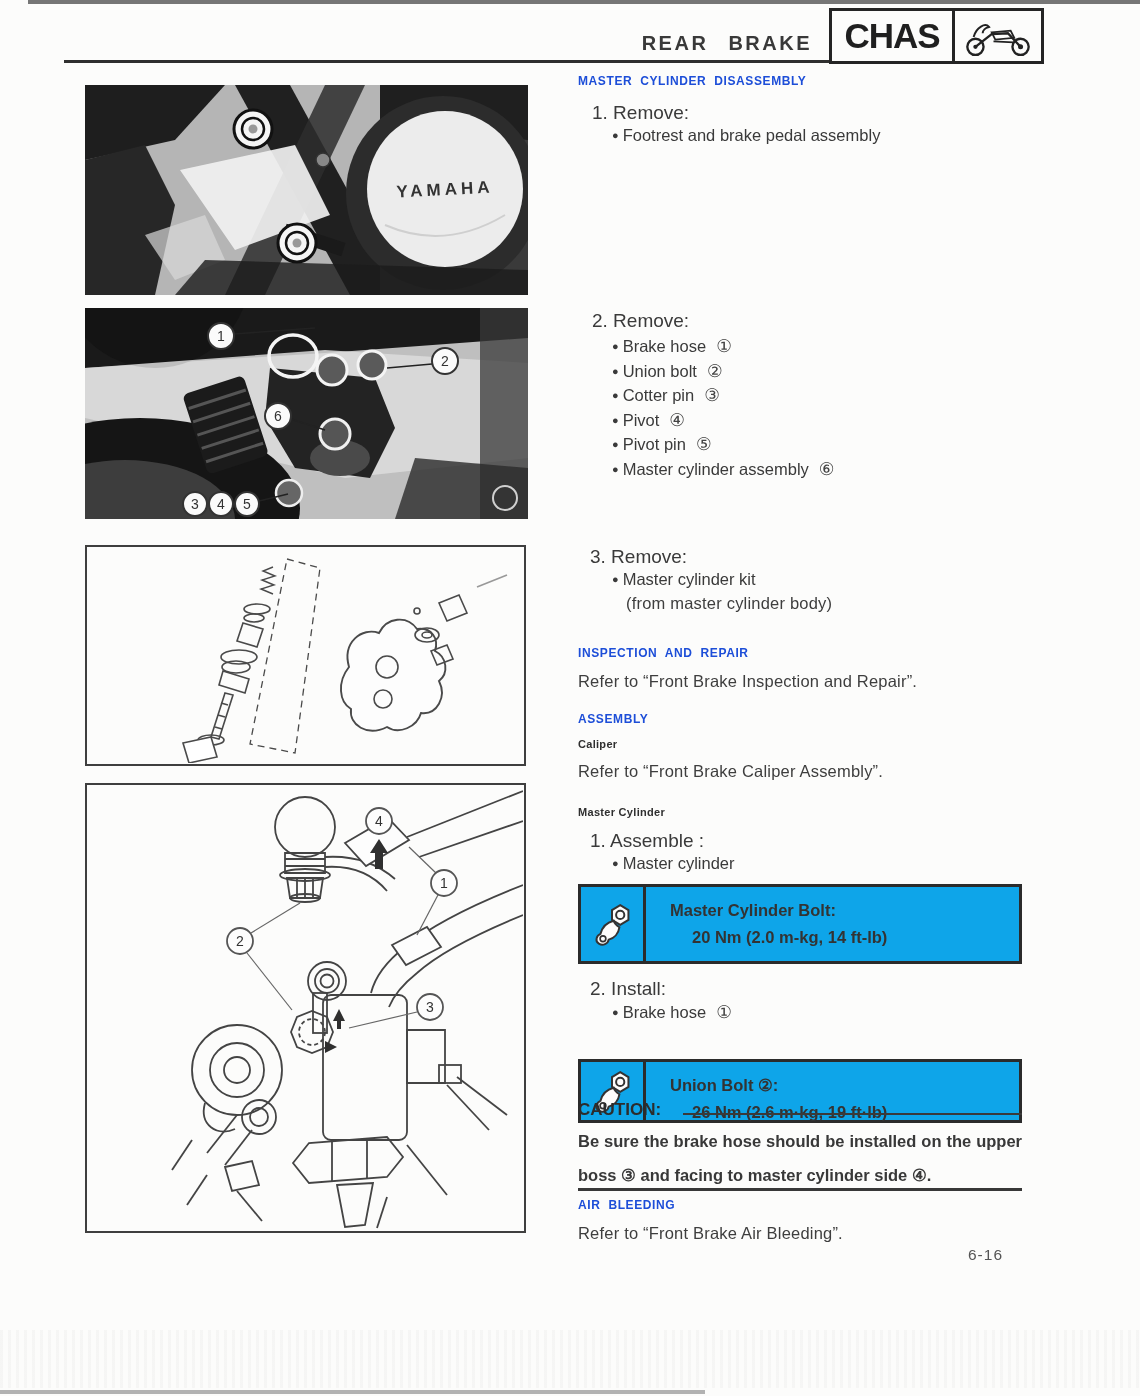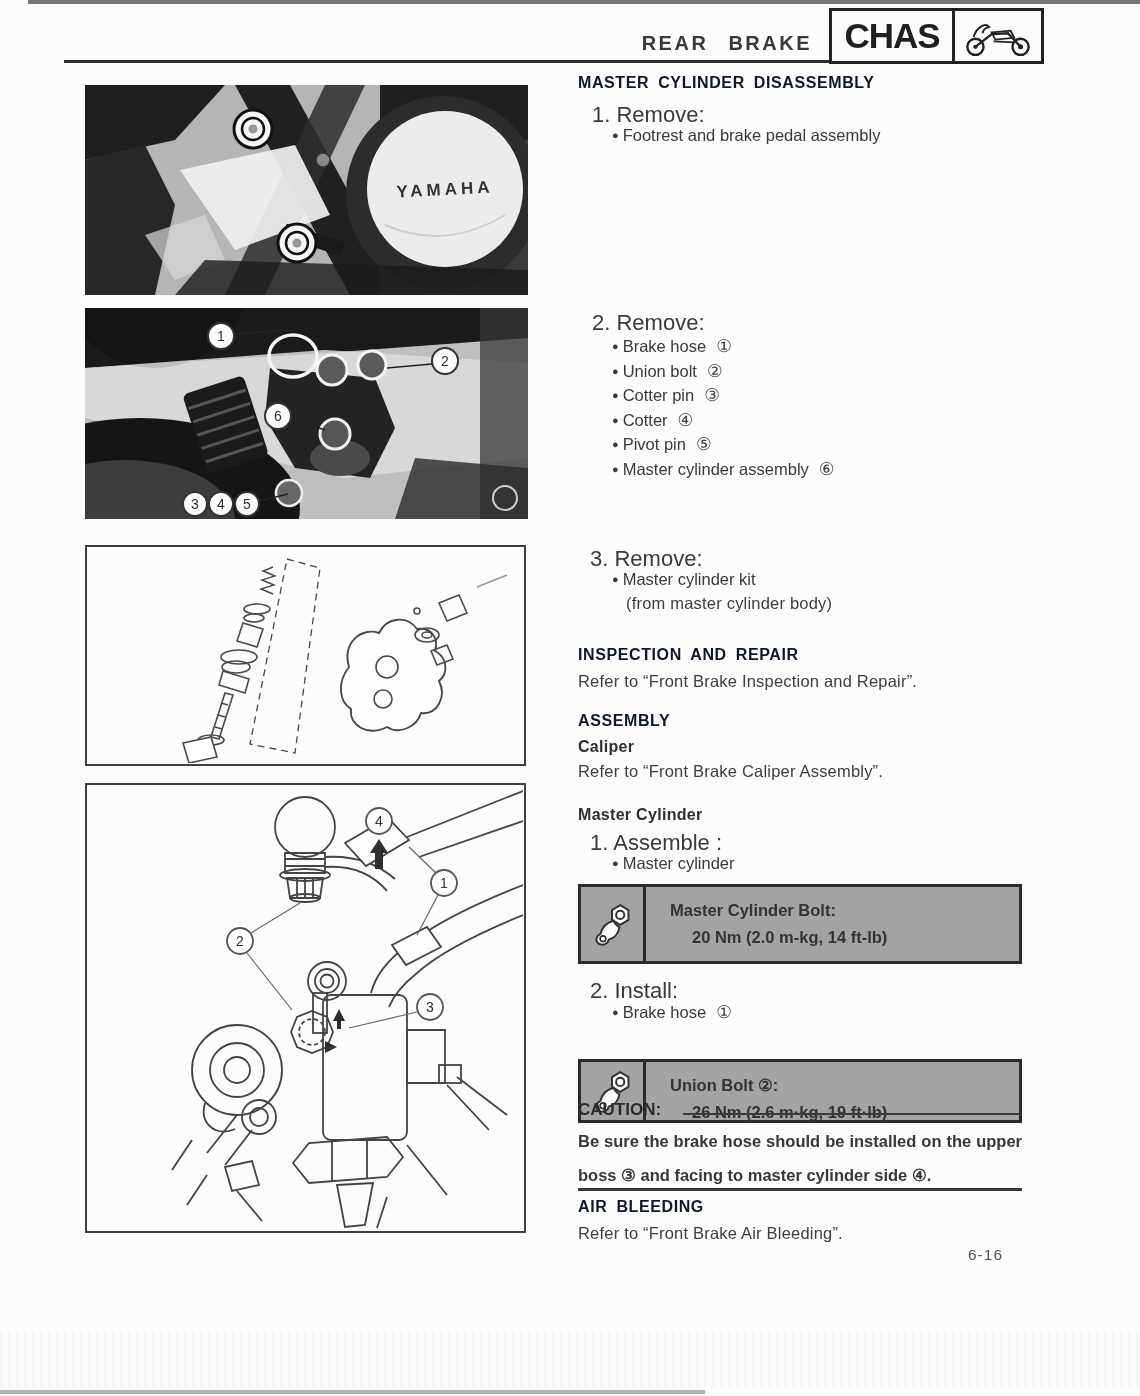--- a/index.html
+++ b/index.html
@@ -10,30 +10,30 @@
   
   .page-title{font-size:20px;font-weight:bold;letter-spacing:2.5px;word-spacing:12px;color:#393939;}
   .header-rule{background:#2f2f2f;height:3px;}
   .tabs{display:flex;border:3.5px solid #242424;background:#fcfcfb;}
   .tab-chas{width:120px;height:50px;display:flex;align-items:center;justify-content:center;
             font-weight:bold;font-size:35px;letter-spacing:-1px;color:#1f1f1f;}
   .tab-moto{width:86px;height:50px;border-left:3.5px solid #242424;
             display:flex;align-items:center;justify-content:center;}
 
   
-  .h1{font-weight:bold;font-size:16px;color:#0f172a;letter-spacing:.6px;word-spacing:4px;}
-  .h2{font-weight:bold;font-size:16px;color:#2f2f2f;letter-spacing:.3px;}
+  .h1{font-weight:bold;font-size:12px;color:#1d4ed8;letter-spacing:.6px;word-spacing:4px;}
+  .h2{font-weight:bold;font-size:11px;color:#2f2f2f;letter-spacing:.3px;}
   .body-text{font-size:16.5px;color:#3e3e3e;letter-spacing:.2px;}
-  .step-label{font-size:22px;color:#3a3a3a;}
+  .step-label{font-size:19px;color:#3a3a3a;}
   .li{font-size:16.5px;color:#3a3a3a;}
   .li::before{content:"●";font-size:11px;margin-right:4px;vertical-align:2px;}
   .ref{font-size:17.5px;margin-left:10px;color:#444;}
 
   
-  .spec-box{display:flex;border:3px solid #2b2b2b;background:#a3a3a3;box-sizing:border-box;}
+  .spec-box{display:flex;border:3px solid #2b2b2b;background:#0ea5e9;box-sizing:border-box;}
   .spec-icon{width:62px;border-right:3px solid #2b2b2b;display:flex;align-items:center;justify-content:center;}
   .spec-text{padding:10px 0 0 24px;font-weight:bold;font-size:16.5px;color:#333;line-height:27px;}
   .spec-val{padding-left:22px;font-weight:bold;}
 
   
   .caution-row{display:flex;align-items:baseline;width:444px;}
   .caution-label{font-weight:bold;font-size:17px;color:#2c2c2c;white-space:nowrap;}
   .caution-line{flex:1;border-bottom:2.5px solid #3a3a3a;height:13px;margin-left:6px;}
   .caution-body{font-weight:bold;font-size:16.5px;line-height:34px;text-align:justify;color:#383838;width:444px;}
   .rule{background:#383838;}
@@ -292,21 +292,21 @@
   <div class="abs h1" style="left:578px;top:74px;">MASTER CYLINDER DISASSEMBLY</div>
 
   <div class="abs step-label" style="left:592px;top:102px;">1. Remove:</div>
   <div class="abs li" style="left:612px;top:126px;"><span>Footrest and brake pedal assembly</span></div>
 
   <div class="abs step-label" style="left:592px;top:310px;">2. Remove:</div>
   <div class="abs" style="left:612px;top:334px;line-height:24.5px;">
     <div class="li"><span>Brake hose</span><span class="ref">①</span></div>
     <div class="li"><span>Union bolt</span><span class="ref">②</span></div>
     <div class="li"><span>Cotter pin</span><span class="ref">③</span></div>
-    <div class="li"><span>Cotter</span><span class="ref">④</span></div>
+    <div class="li"><span>Pivot</span><span class="ref">④</span></div>
     <div class="li"><span>Pivot pin</span><span class="ref">⑤</span></div>
     <div class="li"><span>Master cylinder assembly</span><span class="ref">⑥</span></div>
   </div>
 
   <div class="abs step-label" style="left:590px;top:546px;">3. Remove:</div>
   <div class="abs li" style="left:612px;top:570px;"><span>Master cylinder kit</span></div>
   <div class="abs body-text" style="left:626px;top:594px;">(from master cylinder body)</div>
 
   <div class="abs h1" style="left:578px;top:646px;">INSPECTION AND REPAIR</div>
   <div class="abs body-text" style="left:578px;top:672px;">Refer to “Front Brake Inspection and Repair”.</div>

